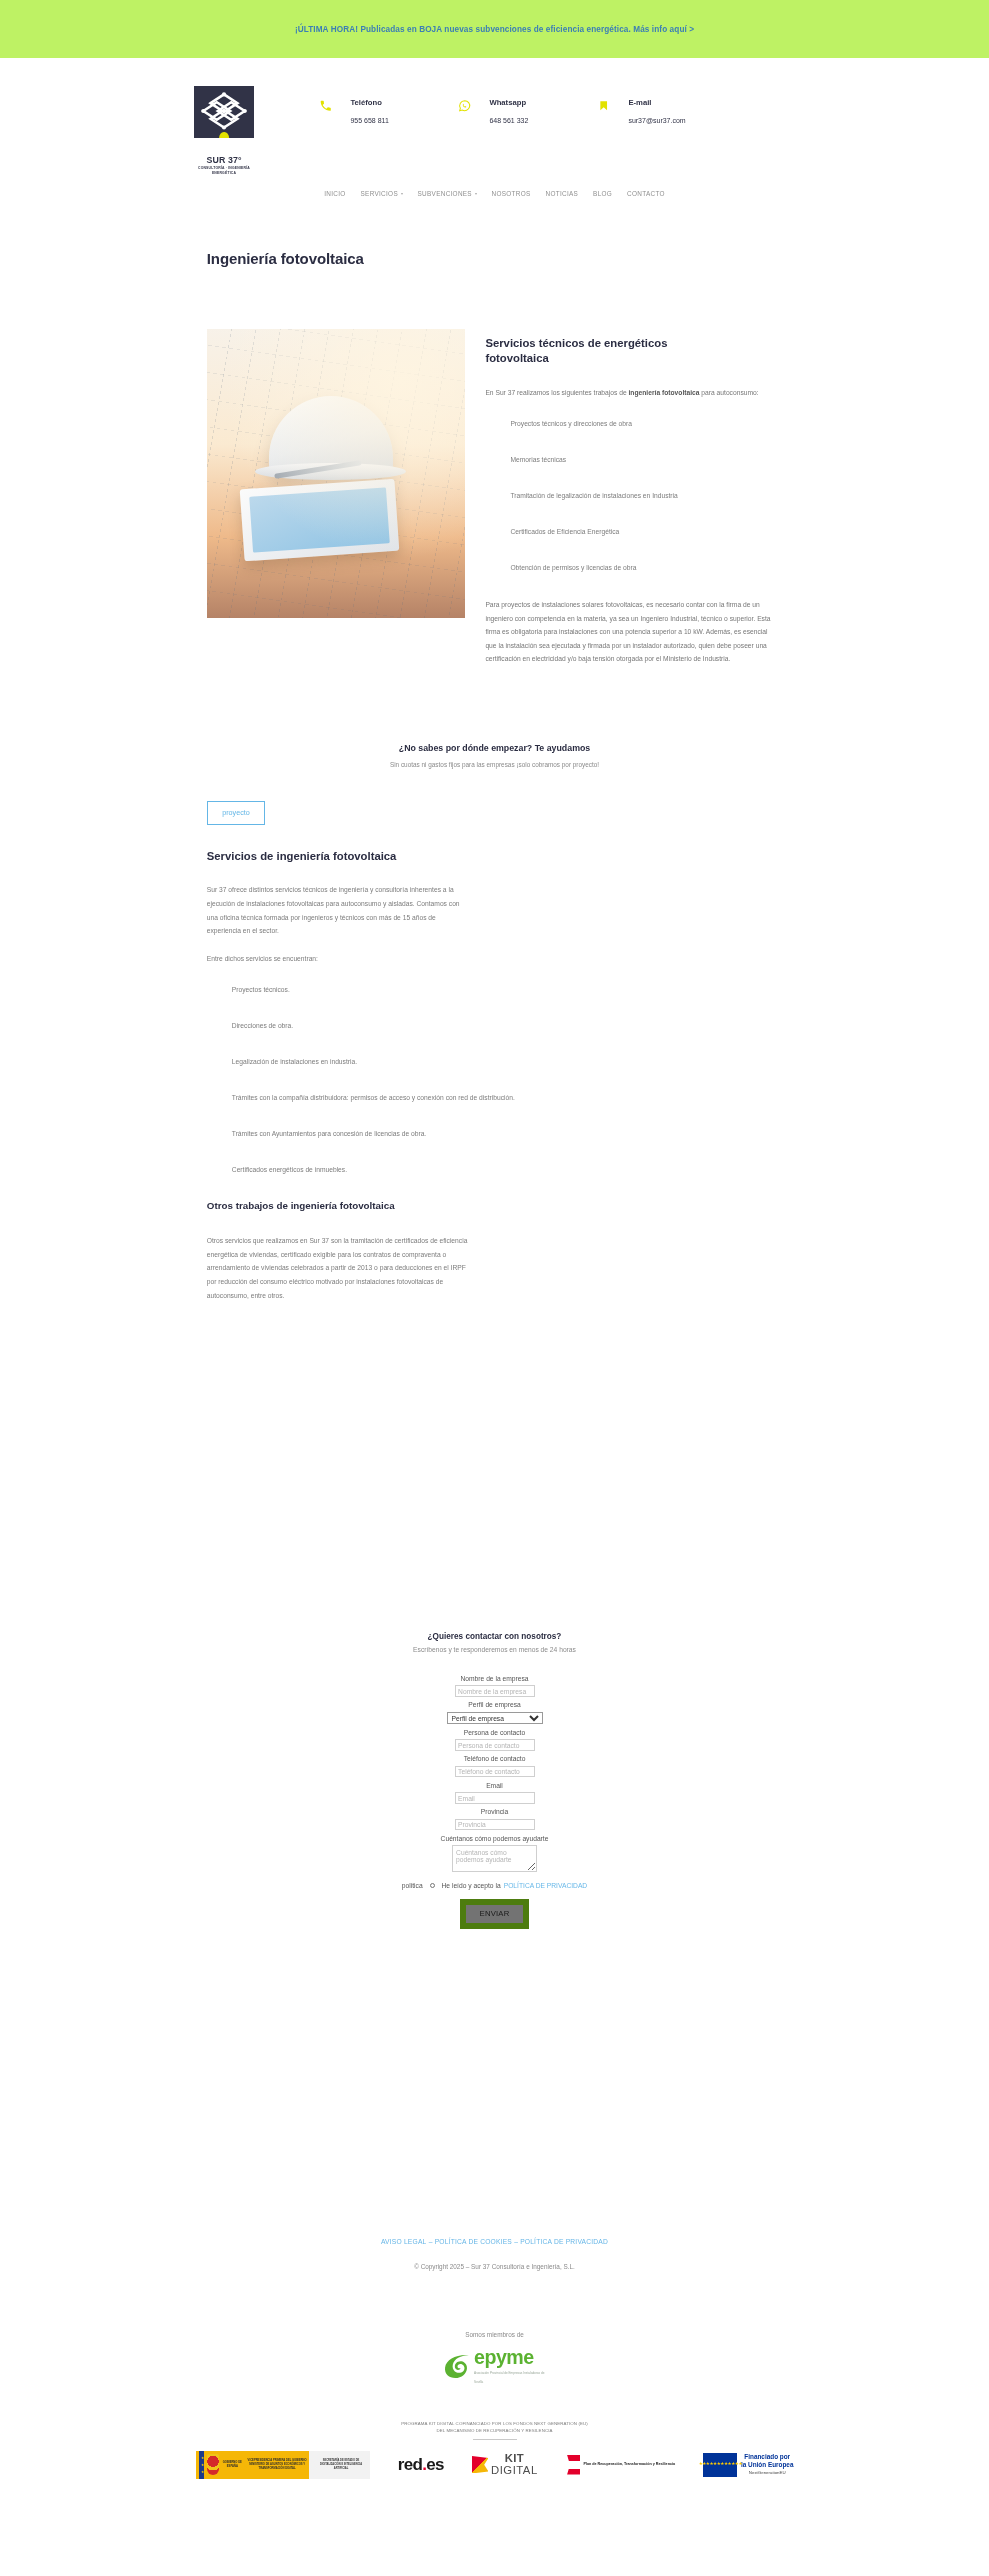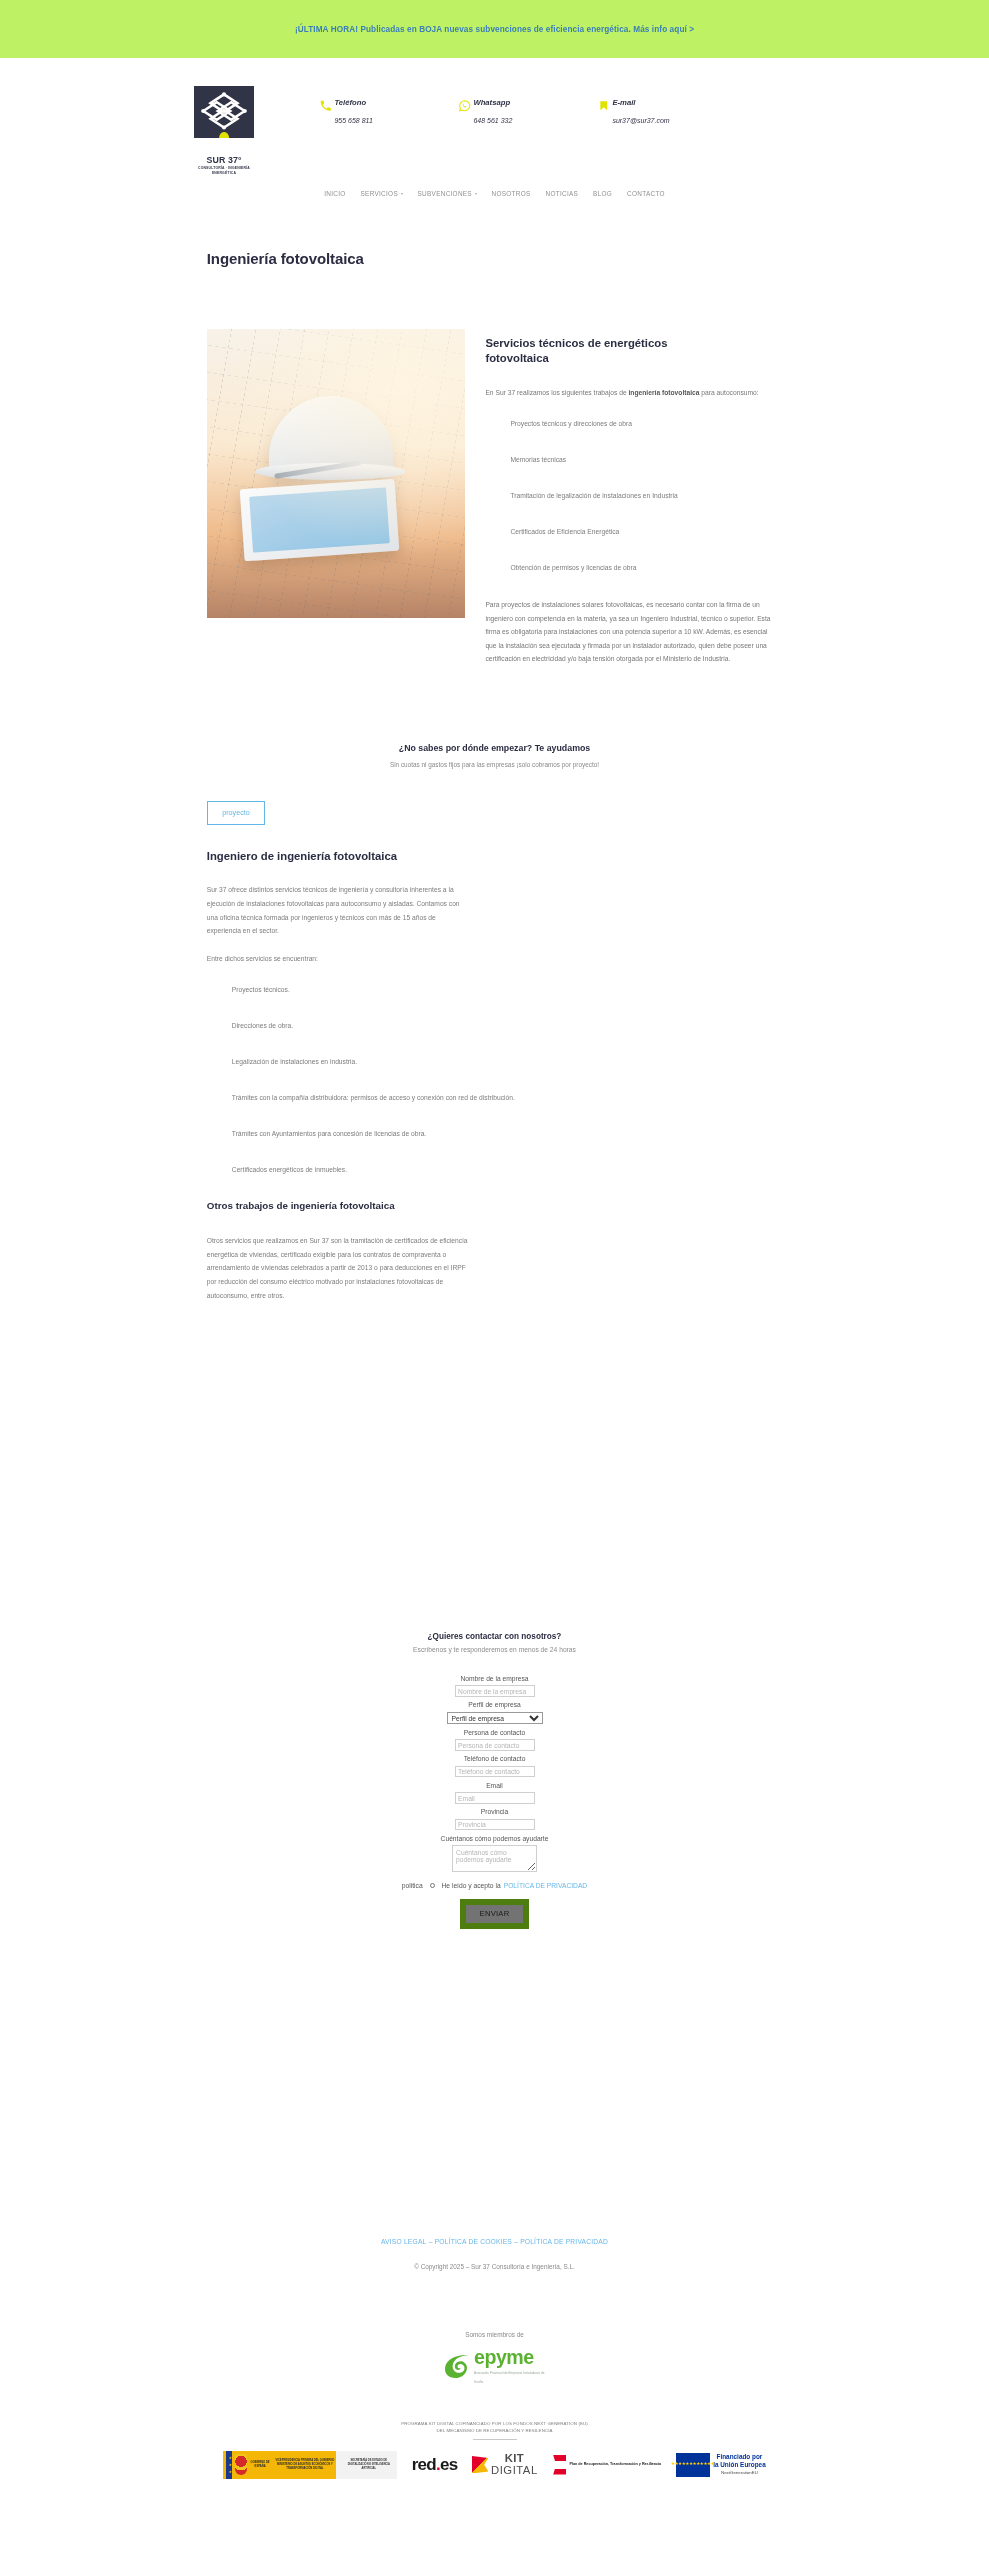--- a/index.html
+++ b/index.html
@@ -82,22 +82,21 @@
     left: 319px;
     top: 40px;
     width: 515px;
     display: flex;
     gap: 0;
   }
   .contact-item {
     width: 139px;
     display: flex;
     align-items: flex-start;
-    gap: 2px;
-    font-style: italic;
+    gap: 18px;
   }
   .contact-icon { width: 13.4px; height: 13.4px; flex: 0 0 13.4px; margin-top: 1px; }
   .contact-icon svg { display:block; }
   .contact-text .c-label {
     font-size: 7.7px;
     font-weight: 700;
     color: #313347;
     line-height: 1.2;
   }
   .contact-text .c-value {
@@ -425,21 +424,21 @@
     font-size: 4.4px;
     color: #7d7d7d;
     line-height: 1.55;
     letter-spacing: 0.1px;
   }
   .eu-rule { width: 44px; height:0.5px; background:#c9c9c9; margin: 4.6px auto 0 auto; }
 
   .logo-strip {
     margin: 11.3px auto 0 auto;
     width: 598px;
-    display:flex; align-items:center; justify-content:center; gap: 14.4px;
+    display:flex; align-items:center; justify-content:space-between; gap: 14.4px;
     padding-bottom: 31px;
   }
   .gov-block { display:flex; height:28px; border:0; }
   .gov-left {
     width: 113px; background:#f5b707; display:flex; align-items:center; gap:3.1px;
     padding-left: 3.1px;
   }
   .gov-flagbar { width:8.2px; height:28px; background:#1b3a8c; position:relative;}
   .gov-flagbar:before{
     content:"★ ★ ★"; position:absolute; left:1px; top:4.1px;
@@ -612,21 +611,21 @@
   </div>
 </section>
 
 <section class="cta">
   <h3>¿No sabes por dónde empezar? Te ayudamos</h3>
   <p>Sin cuotas ni gastos fijos para las empresas ¡solo cobramos por proyecto!</p>
   <a class="cta-btn" href="#">proyecto</a>
 </section>
 
 <section class="services">
-  <h2>Ingeniero de ingeniería fotovoltaica</h2>
+  <h2>Servicios de ingeniería fotovoltaica</h2>
   <p>Sur 37 ofrece distintos servicios técnicos de ingeniería y consultoría inherentes a la ejecución de instalaciones fotovoltaicas para autoconsumo y aisladas. Contamos con una oficina técnica formada por ingenieros y técnicos con más de 15 años de experiencia en el sector.</p>
   <p>Entre dichos servicios se encuentran:</p>
 
   <ul class="plain">
     <li>Proyectos técnicos.</li>
     <li>Direcciones de obra.</li>
     <li>Legalización de instalaciones en industria.</li>
     <li>Trámites con la compañía distribuidora: permisos de acceso y conexión con red de distribución.</li>
     <li>Trámites con Ayuntamientos para concesión de licencias de obra.</li>
     <li>Certificados energéticos de inmuebles.</li>

